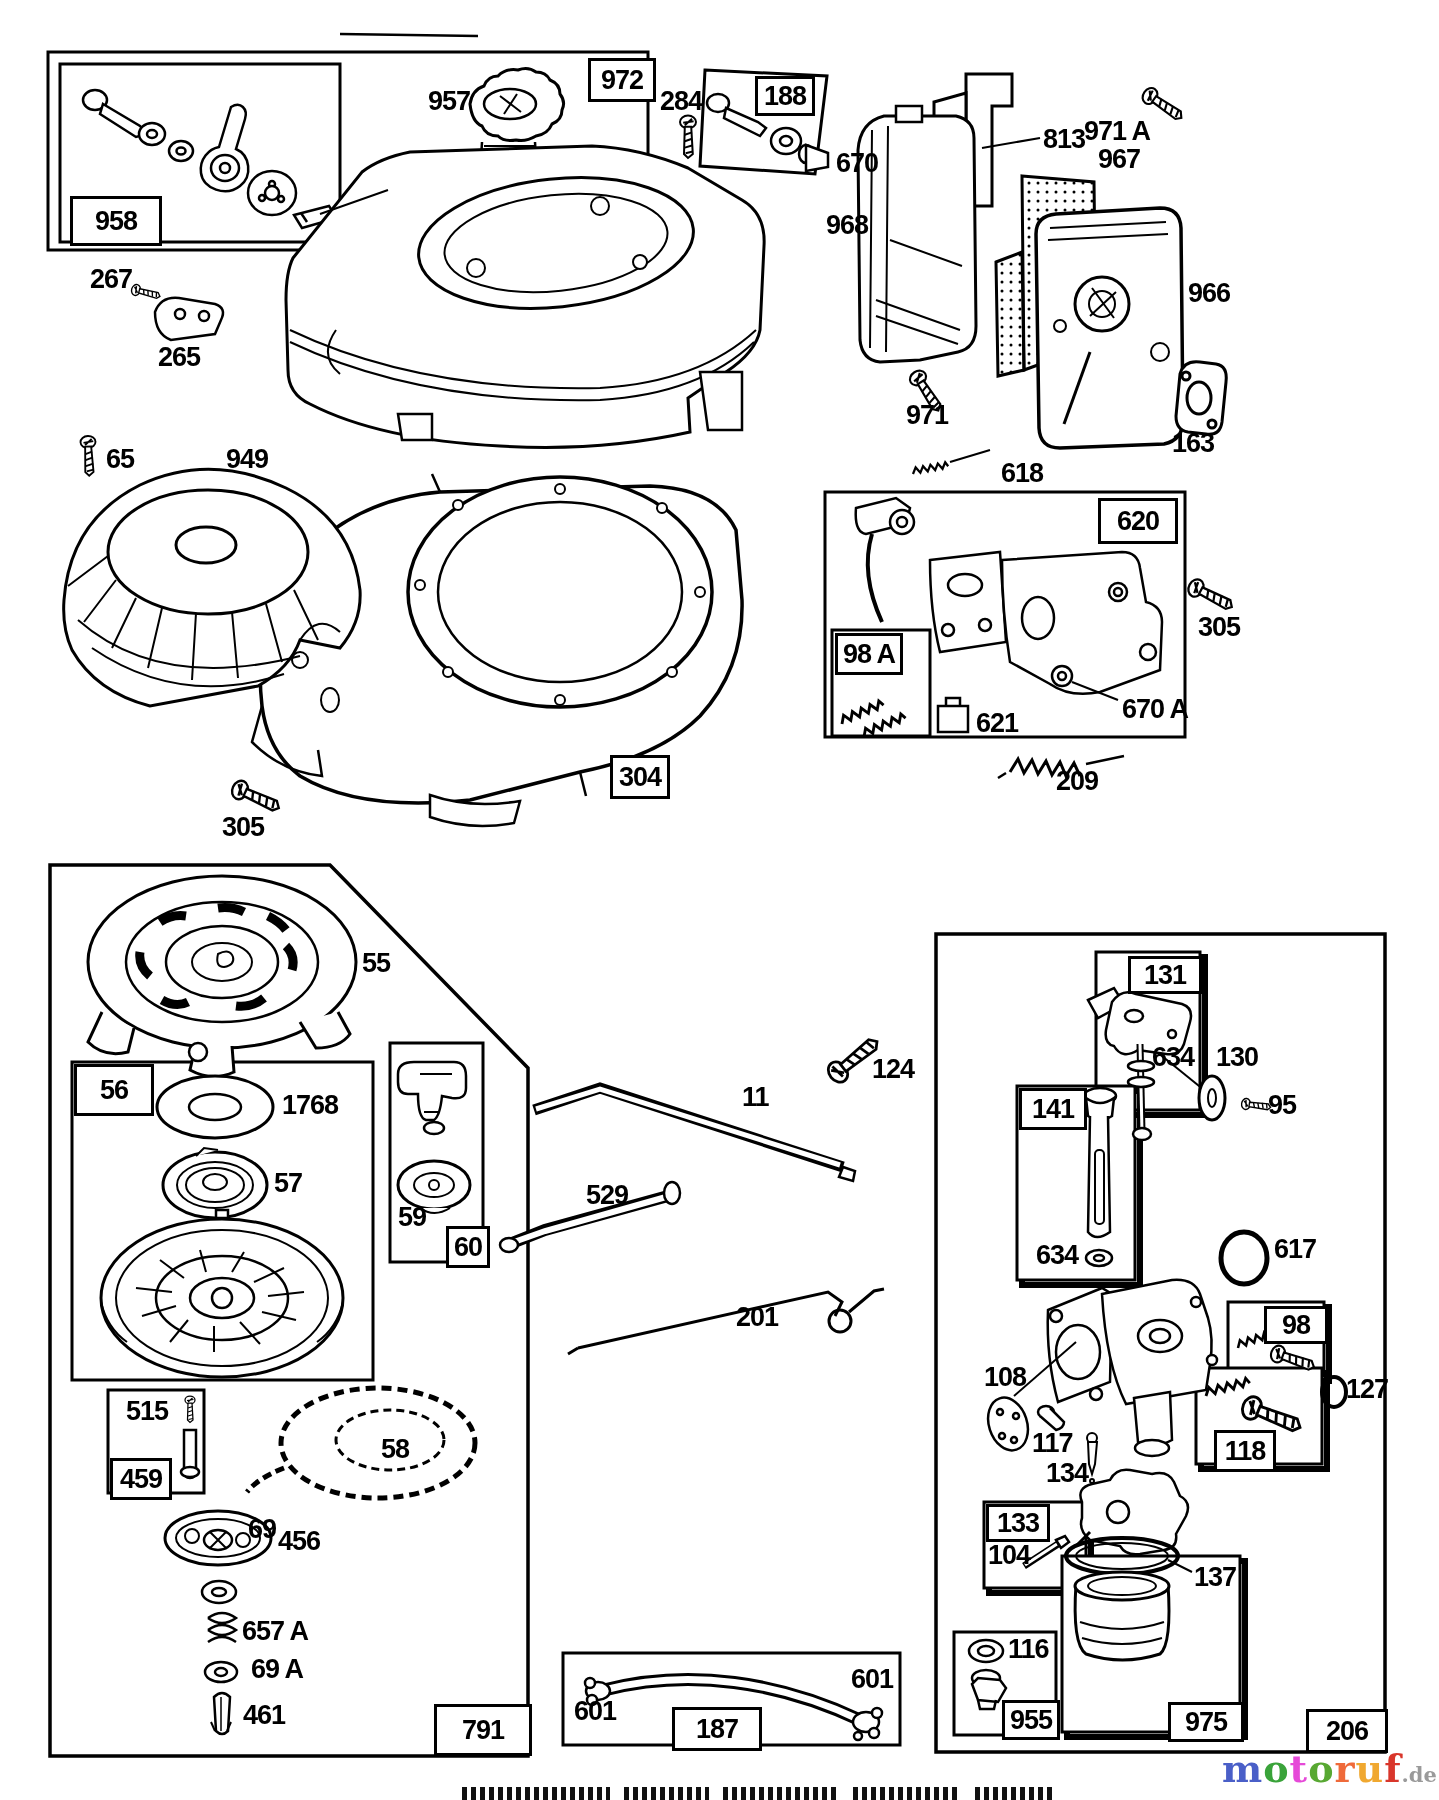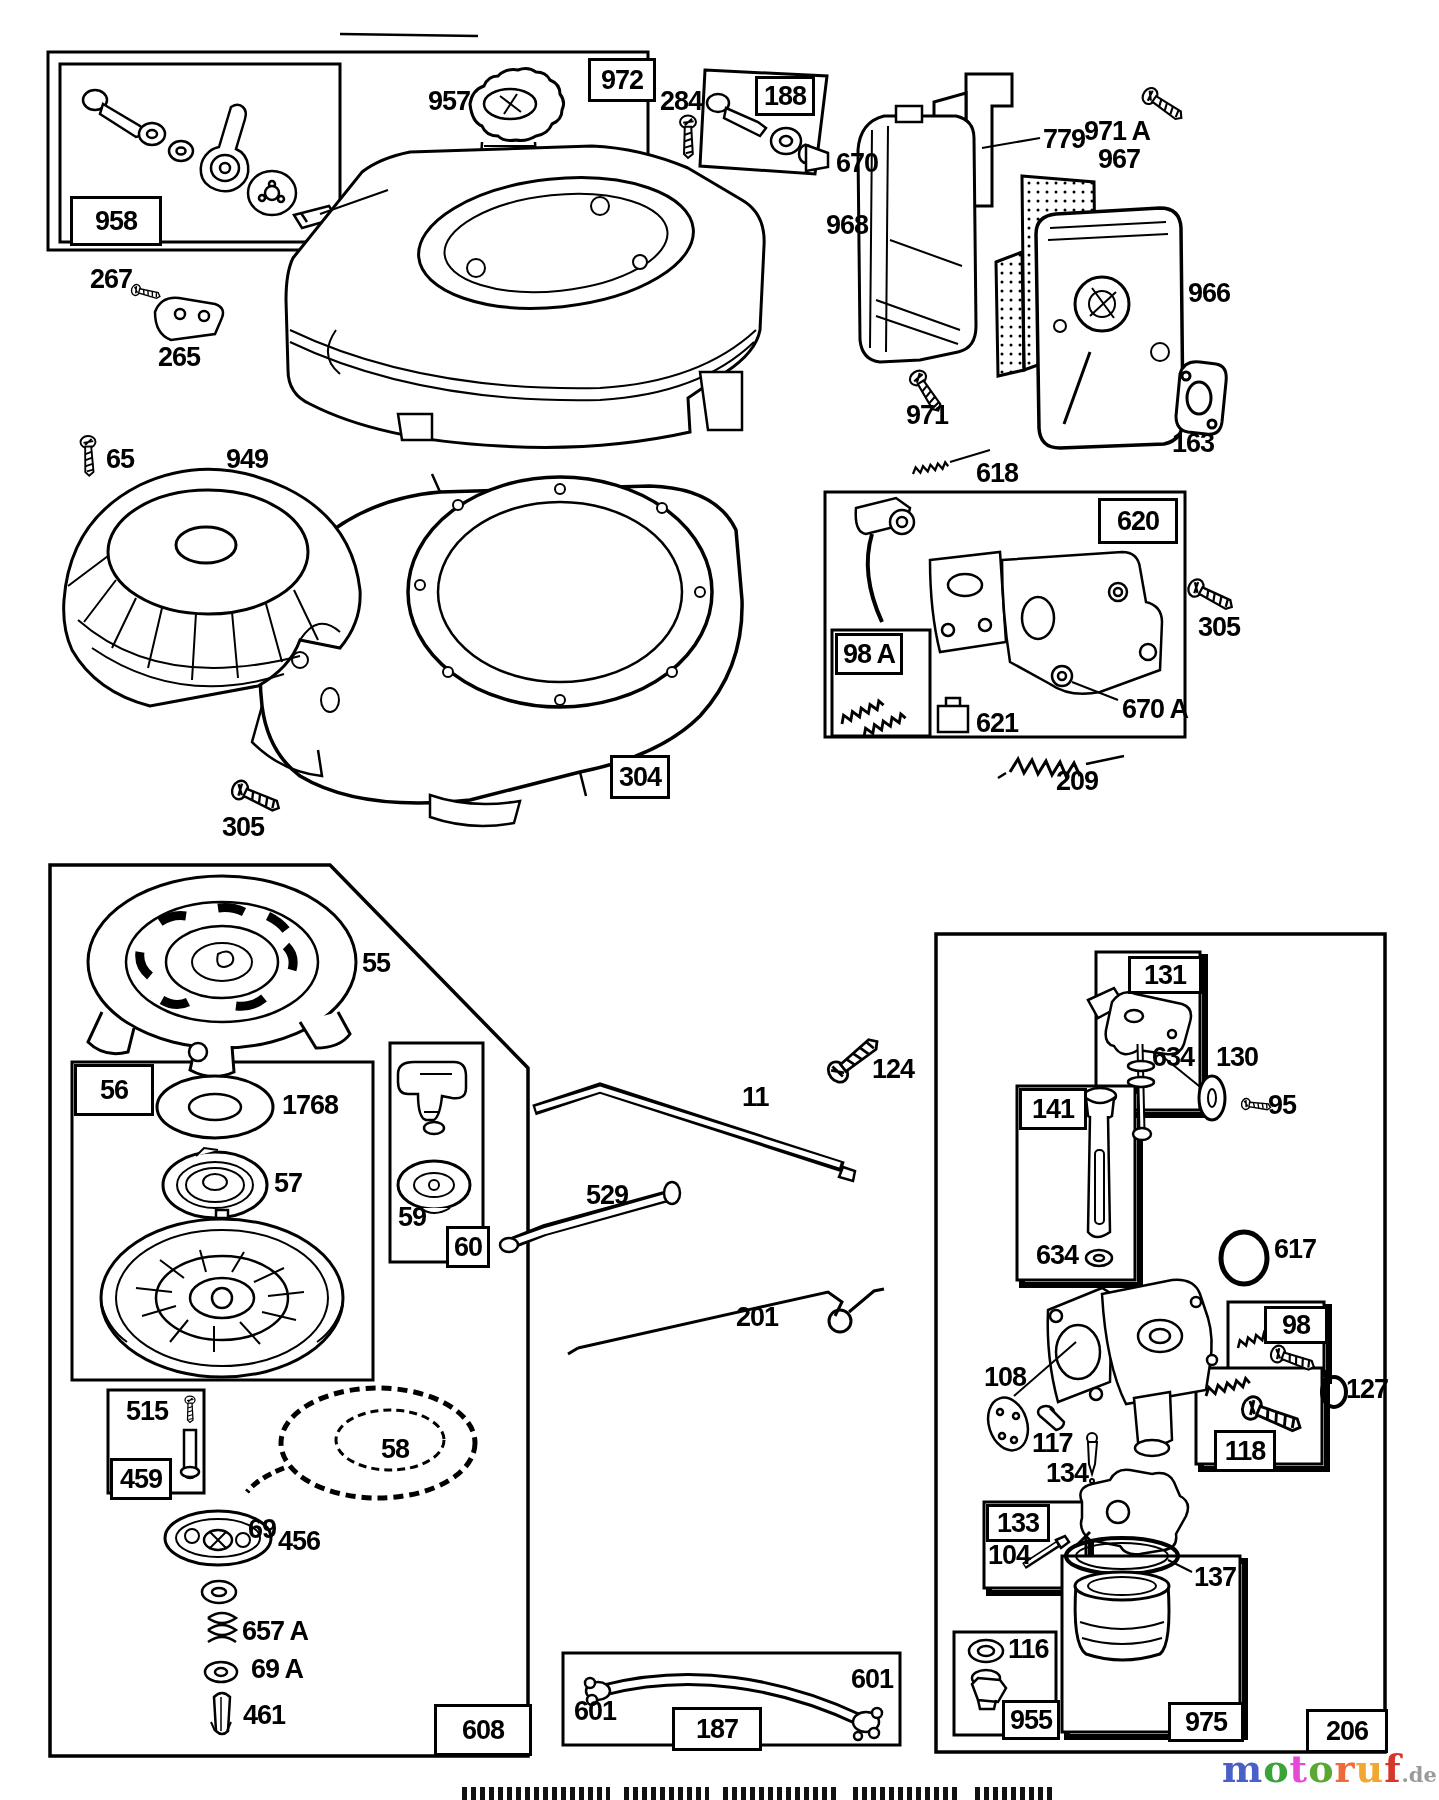--- a/index.html
+++ b/index.html
@@ -442,42 +442,42 @@
 
 <div class="lb" style="left:70px;top:196px;width:86px;height:44px">958</div>
 <div class="lb" style="left:588px;top:58px;width:62px;height:38px">972</div>
 <div class="lb" style="left:755px;top:76px;width:54px;height:34px">188</div>
 <div class="lb" style="left:1098px;top:498px;width:74px;height:40px">620</div>
 <div class="lb" style="left:835px;top:633px;width:62px;height:36px">98 A</div>
 <div class="lb" style="left:610px;top:755px;width:54px;height:38px">304</div>
 <div class="lb" style="left:74px;top:1064px;width:74px;height:46px">56</div>
 <div class="lb" style="left:446px;top:1226px;width:38px;height:36px">60</div>
 <div class="lb" style="left:110px;top:1458px;width:56px;height:36px">459</div>
-<div class="lb" style="left:434px;top:1704px;width:92px;height:46px">608</div>
+<div class="lb" style="left:434px;top:1704px;width:92px;height:46px">791</div>
 <div class="lb" style="left:672px;top:1707px;width:84px;height:38px">187</div>
 <div class="lb" style="left:1128px;top:956px;width:68px;height:32px">131</div>
 <div class="lb" style="left:1019px;top:1088px;width:62px;height:36px">141</div>
 <div class="lb" style="left:1264px;top:1306px;width:58px;height:32px">98</div>
 <div class="lb" style="left:1214px;top:1430px;width:56px;height:36px">118</div>
 <div class="lb" style="left:986px;top:1504px;width:58px;height:32px">133</div>
 <div class="lb" style="left:1002px;top:1700px;width:52px;height:34px">955</div>
 <div class="lb" style="left:1168px;top:1702px;width:70px;height:34px">975</div>
 <div class="lb" style="left:1306px;top:1709px;width:76px;height:38px">206</div>
 
 <div class="t" style="left:428px;top:88px">957</div>
 <div class="t" style="left:660px;top:88px">284</div>
 <div class="t" style="left:836px;top:150px">670</div>
-<div class="t" style="left:1043px;top:126px">779</div>
+<div class="t" style="left:1043px;top:126px">813</div>
 <div class="t" style="left:1098px;top:146px">967</div>
 <div class="t" style="left:1084px;top:118px">971 A</div>
 <div class="t" style="left:826px;top:212px">968</div>
 <div class="t" style="left:1188px;top:280px">966</div>
 <div class="t" style="left:906px;top:402px">971</div>
 <div class="t" style="left:1172px;top:430px">163</div>
-<div class="t" style="left:976px;top:460px">618</div>
+<div class="t" style="left:1001px;top:460px">618</div>
 <div class="t" style="left:90px;top:266px">267</div>
 <div class="t" style="left:158px;top:344px">265</div>
 <div class="t" style="left:106px;top:446px">65</div>
 <div class="t" style="left:226px;top:446px">949</div>
 <div class="t" style="left:976px;top:710px">621</div>
 <div class="t" style="left:1122px;top:696px">670 A</div>
 <div class="t" style="left:1198px;top:614px">305</div>
 <div class="t" style="left:1056px;top:768px">209</div>
 <div class="t" style="left:222px;top:814px">305</div>
 <div class="t" style="left:362px;top:950px">55</div>

